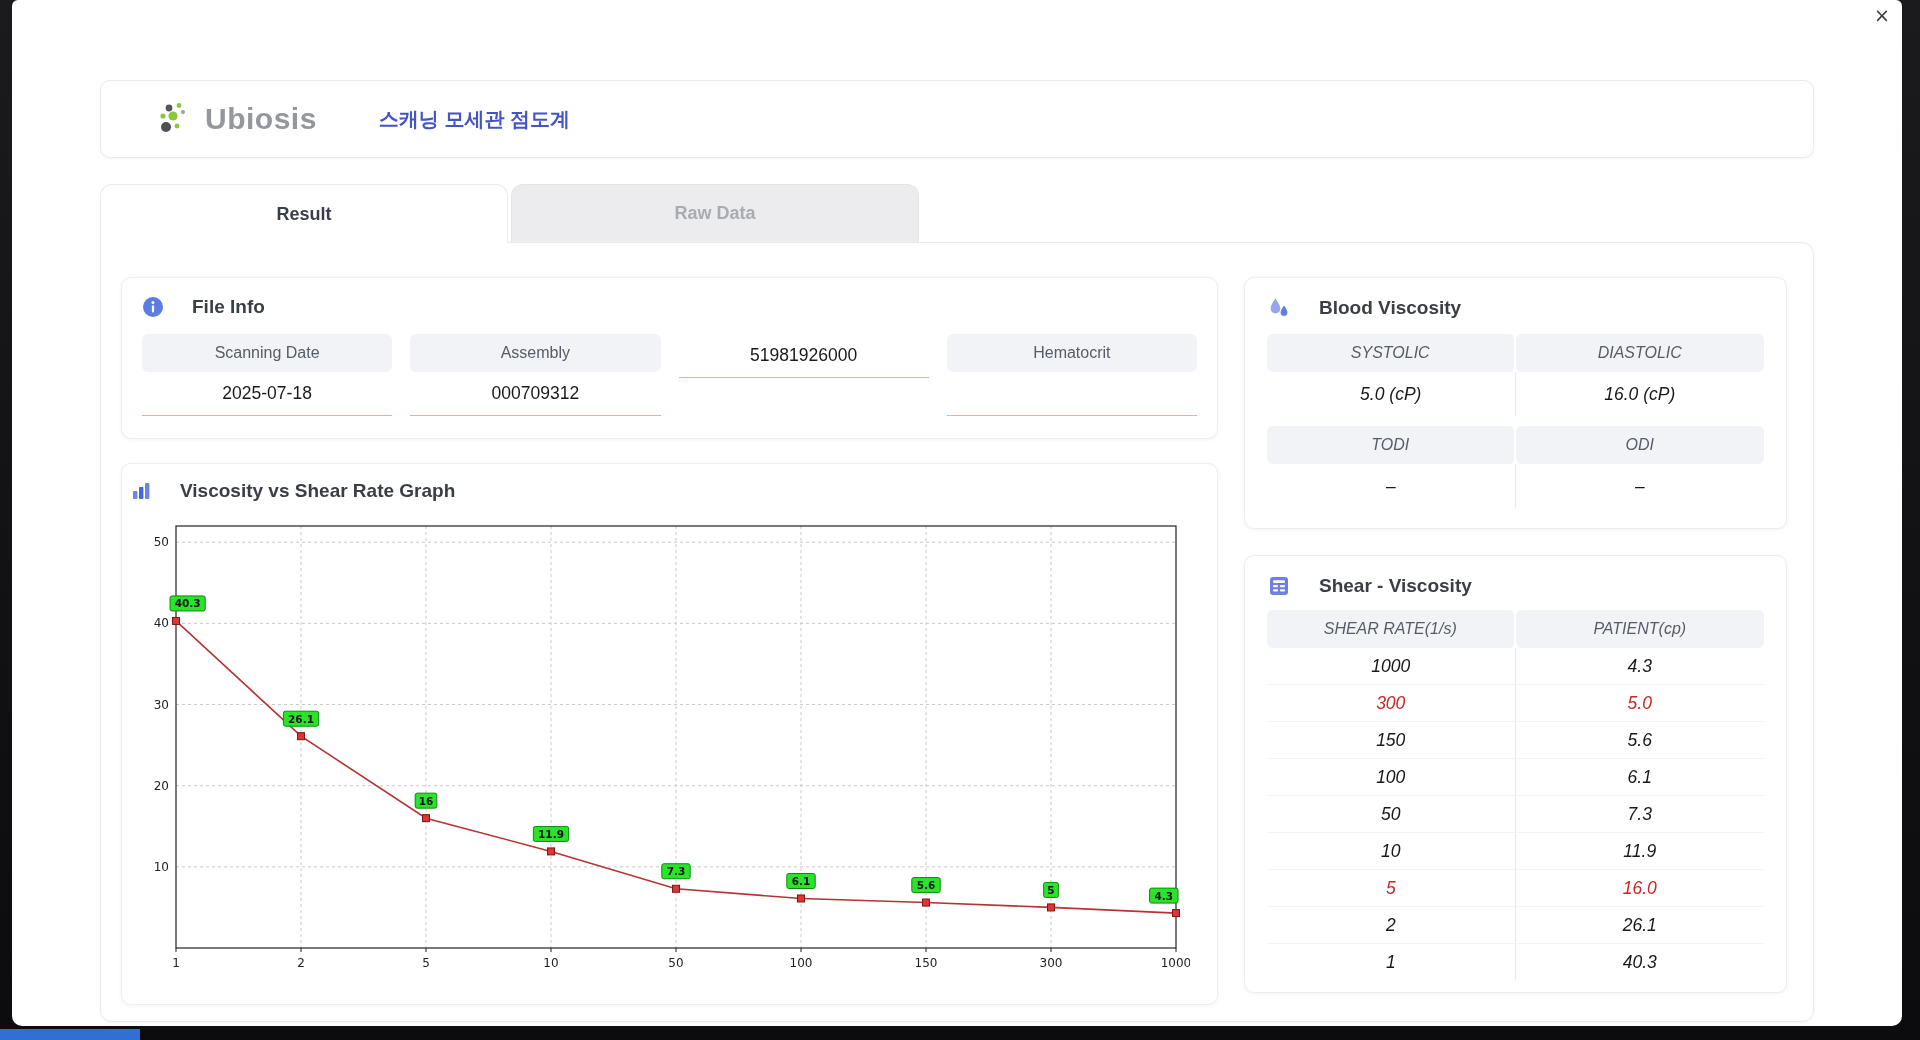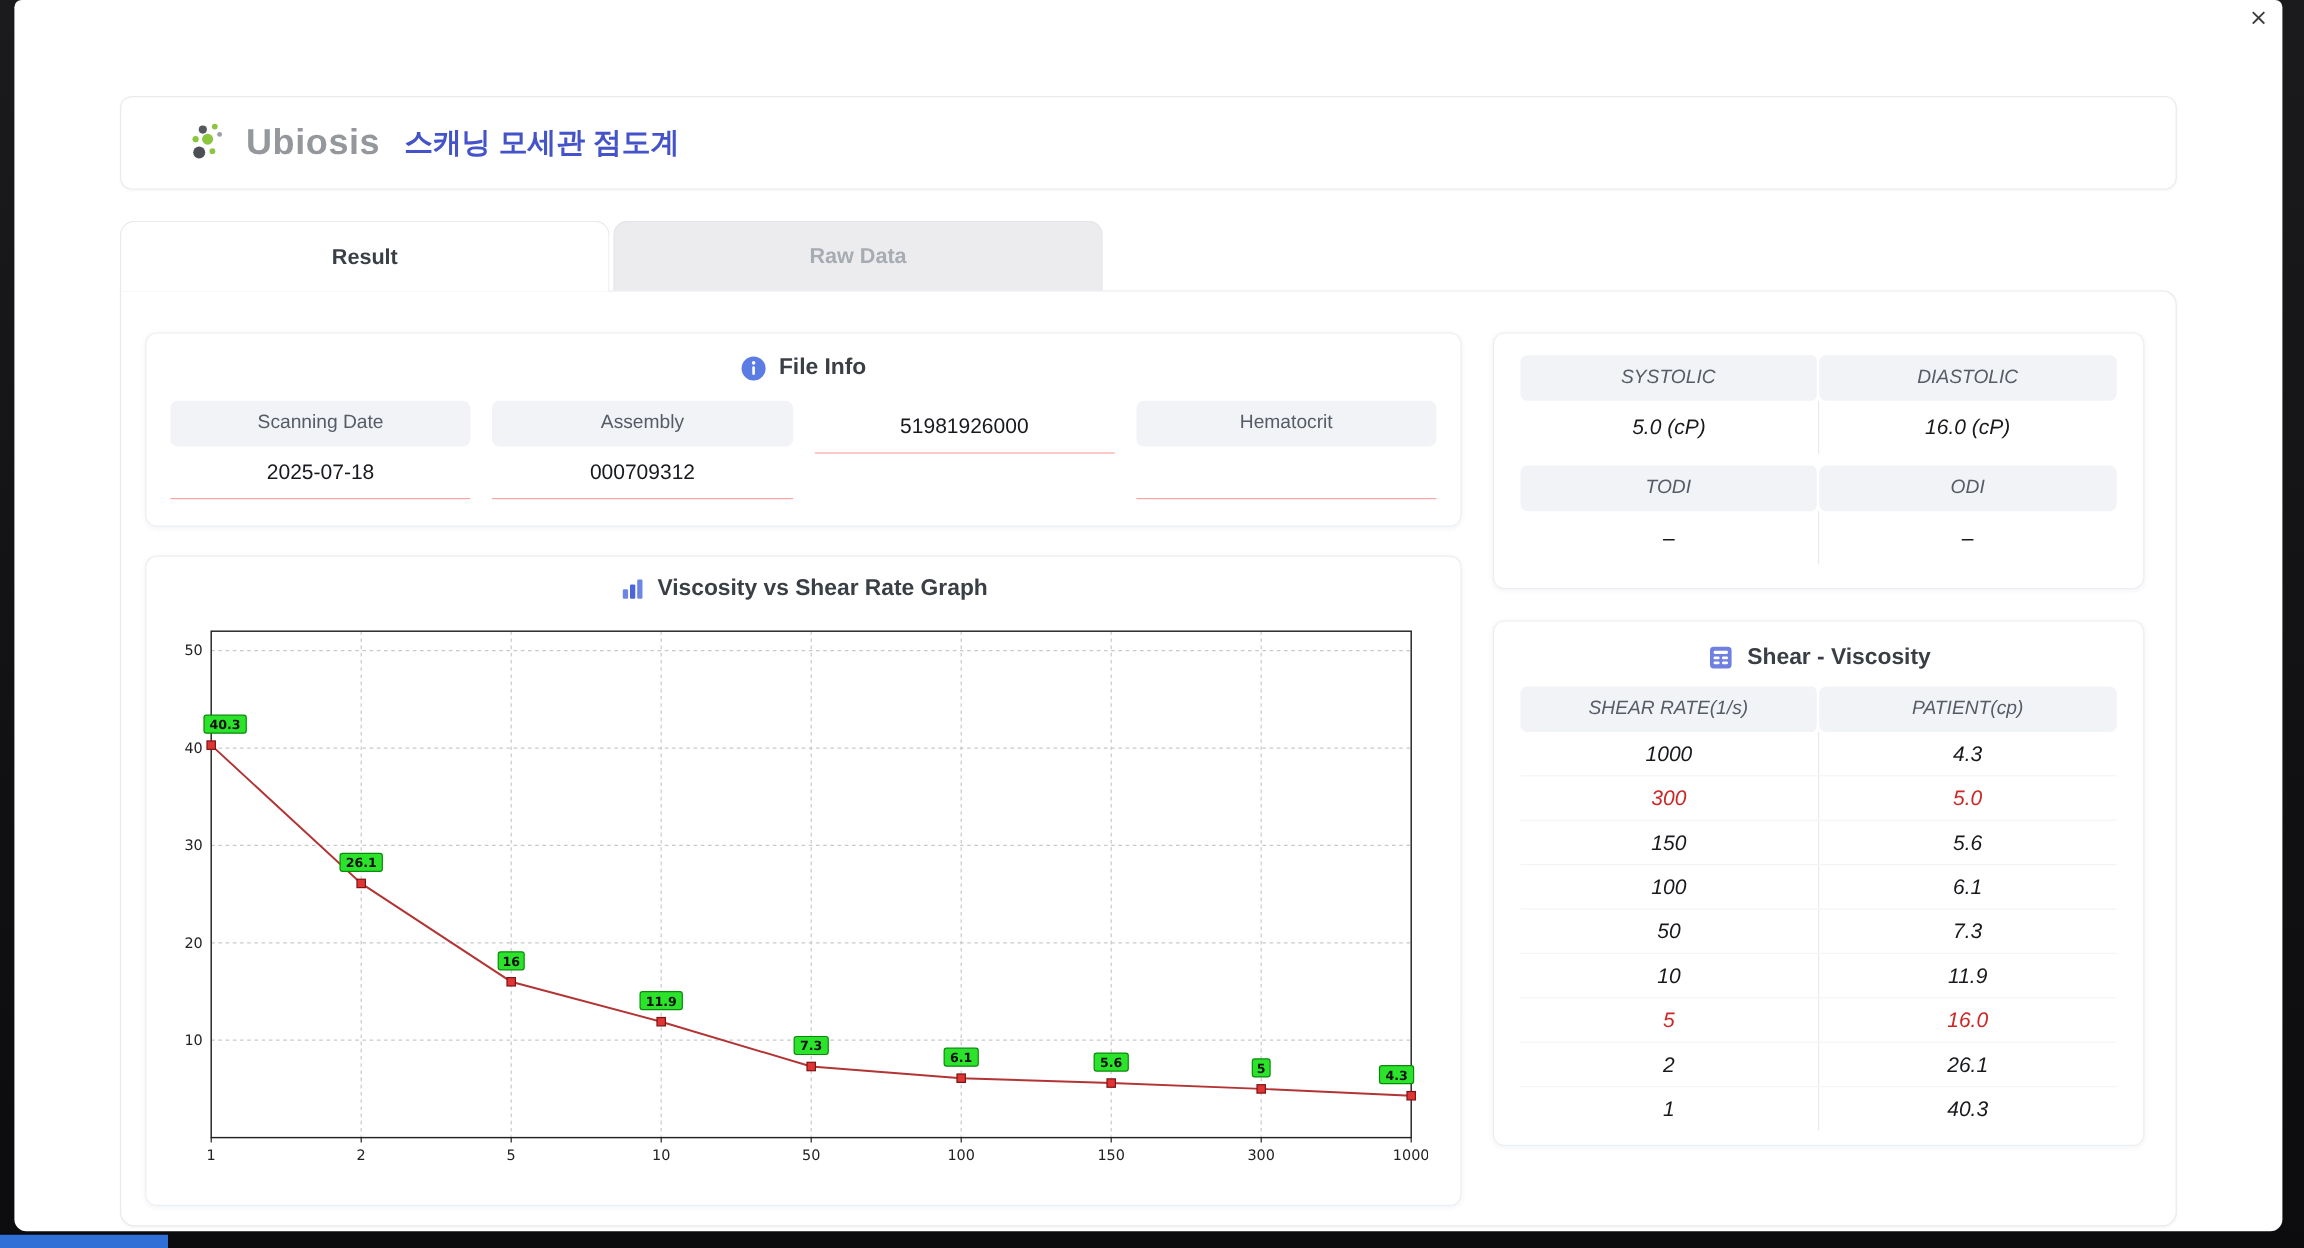--- a/index.html
+++ b/index.html
@@ -23,21 +23,21 @@
   .page{ padding:0 88px; }
 
   
   .header-card{
     margin-top:80px; height:78px; border:1px solid #e9eaee; border-radius:10px;
     display:flex; align-items:center; padding:0 56px; background:#fff;
     box-shadow:0 1px 3px rgba(20,30,60,.04);
   }
   .logo{ display:flex; align-items:center; gap:8px; }
   .logo-text{ font-size:30px; font-weight:600; color:#94979c; letter-spacing:.5px; }
-  .app-title{ margin-left:20px; font-size:24px; font-weight:700; color:#4453c9; }
+  .app-title{ margin-left:62px; font-size:20px; font-weight:700; color:#4453c9; }
 
   
   .tabs{ display:flex; margin-top:26px; height:58px; position:relative; z-index:2; }
   .tab{
     width:408px; display:flex; align-items:center; justify-content:center;
     font-size:18px; font-weight:700; border-radius:12px 12px 0 0; cursor:pointer;
   }
   .tab.active{
     background:#fff; border:1px solid #e9eaee; border-bottom:none; color:#3a3f47;
     margin-bottom:-1px; position:relative; z-index:3;
@@ -53,21 +53,21 @@
     height:780px; padding:34px 26px 16px 20px; display:flex; gap:26px;
     box-shadow:0 1px 3px rgba(20,30,60,.04); position:relative; z-index:1;
   }
   .col-left{ flex:1 1 auto; display:flex; flex-direction:column; gap:24px; min-width:0; }
   .col-right{ flex:0 0 543px; display:flex; flex-direction:column; gap:26px; }
 
   .card{
     border:1px solid #eceef2; border-radius:10px; background:#fff;
     box-shadow:0 1px 4px rgba(25,35,70,.05);
   }
-  .card-title{ display:flex; align-items:center; gap:10px;justify-content:center; }
+  .card-title{ display:flex; align-items:center; gap:28px; }
   .card-title h2{ margin:0; font-size:19px; font-weight:700; color:#3a3e45; }
 
   
   .file-info{ padding:18px 20px 22px; }
   .file-info .card-title{ margin-bottom:16px; }
   .fields{ display:flex; gap:18px; }
   .field{ flex:1 1 0; }
   .field .band{
     height:38px; background:#f2f3f6; border-radius:6px; display:flex;
     align-items:center; justify-content:center; font-size:16px; color:#565c66; font-weight:500;
@@ -248,20 +248,29 @@
                 <text x="39" y="117.38461538461536" font-size="12" fill="#222" text-anchor="end" font-family="DejaVu Sans, sans-serif">40</text>
                 <text x="39" y="36.230769230769226" font-size="12" fill="#222" text-anchor="end" font-family="DejaVu Sans, sans-serif">50</text>
               </svg></div>
         </section>
 
       </div>
 
       <div class="col-right">
 
         <section class="card bv-card">
+          <div class="card-title">
+            <span style="display:flex;">
+              <svg width="24" height="24" viewBox="0 0 24 24">
+                <path d="M8.5 2.5C8.5 2.5 3.6 9 3.6 12.6a4.9 4.9 0 0 0 9.8 0C13.4 9 8.5 2.5 8.5 2.5Z" fill="#93a6ef"></path>
+                <path d="M17 9.5C17 9.5 13.6 14 13.6 16.4a3.4 3.4 0 0 0 6.8 0C20.4 14 17 9.5 17 9.5Z" fill="#5f7de8"></path>
+              </svg>
+            </span>
+            <h2>Blood Viscosity</h2>
+          </div>
           <div id="bv-table">
               <div class="bv-group">
                 <div class="trow">
                   <div class="band cell first">SYSTOLIC</div>
                   <div class="band cell">DIASTOLIC</div>
                 </div>
                 <div class="trow">
                   <div class="val cell first">5.0 (cP)</div>
                   <div class="val cell">16.0 (cP)</div>
                 </div>

